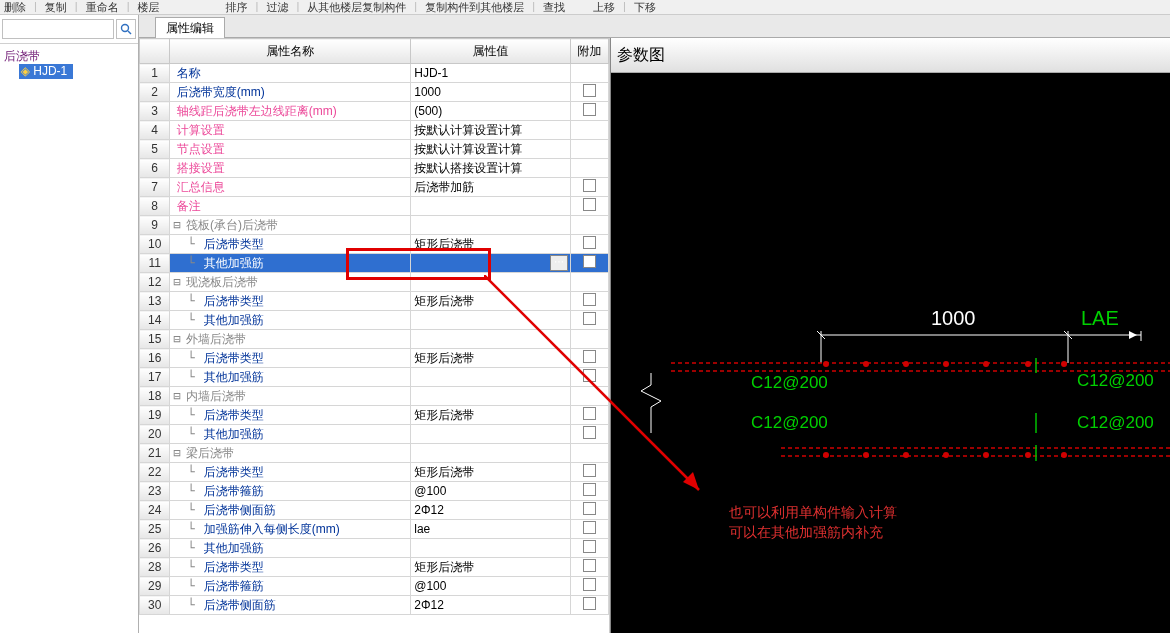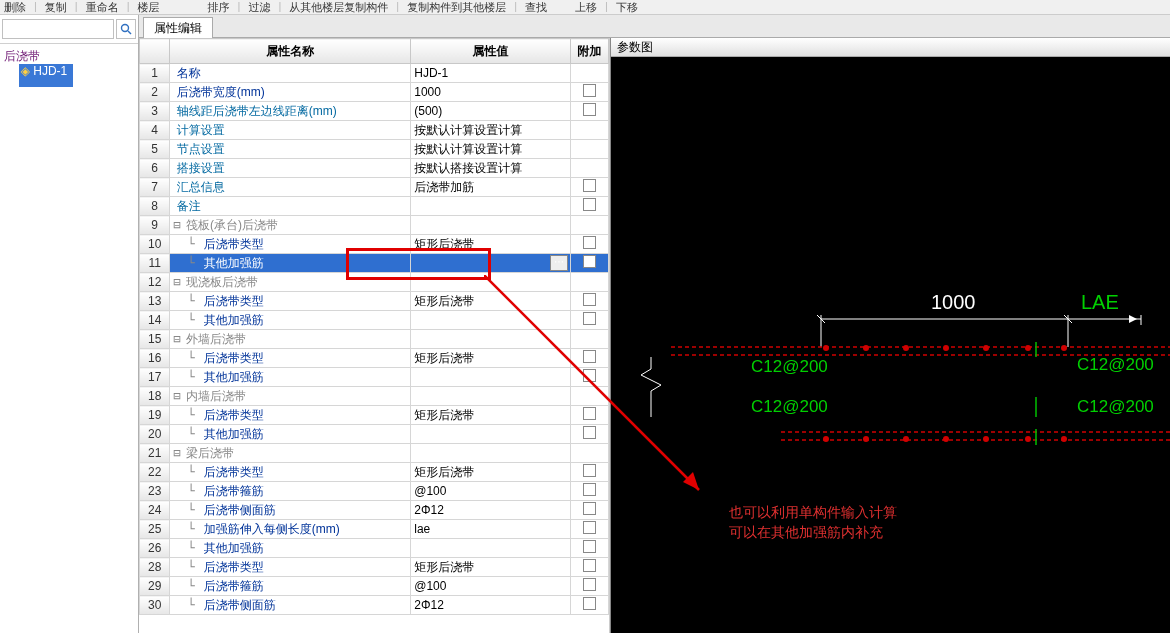--- a/index.html
+++ b/index.html
@@ -9,43 +9,43 @@
   .toolbar .sep{color:#bbb}
   .main{display:flex;height:619px}
   .left-panel{width:138px;border-right:1px solid #b0b0b0;background:#fff;display:flex;flex-direction:column}
   .search-row{height:28px;display:flex;align-items:center;border-bottom:1px solid #d0d0d0;padding:0 2px}
   .search-row input{flex:1;height:18px;border:1px solid #c0c0c0;font-size:12px;padding:0 2px;min-width:0}
   .search-btn{width:18px;height:18px;margin-left:2px;background:#fff;border:1px solid #c0c0c0;display:flex;align-items:center;justify-content:center;cursor:pointer}
   .tree{padding:4px 2px}
   .tree-root{line-height:16px}
   .tree-node{color:#701a75;padding:0 2px;display:flex;}
   .tree-item{color:#0033cc;display:inline-block;margin-left:10px;line-height:15px;background:transparent}
-  .tree-item.selected{background:#3a78d6;color:#fff;padding:0 6px 8px 2px}
+  .tree-item.selected{background:#3a78d6;color:#fff;padding:0 6px 0 2px}
   .right-area{flex:1;display:flex;flex-direction:column;background:#f5f5f5}
-  .tabs{display:flex;height:22px;align-items:flex-end;padding-left:4px;background:#e9e9e9;border-bottom:1px solid #aaa}
+  .tabs{display:flex;height:22px;align-items:flex-end;padding-left:16px;background:#e9e9e9;border-bottom:1px solid #aaa}
   .tab{border:1px solid #aaa;border-bottom:none;background:#fff;padding:2px 10px 1px;font-size:12px;position:relative;top:1px}
   .prop-container{display:flex;flex:1;background:#fff}
   .prop-grid{width:470px;border-right:1px solid #ccc;overflow:hidden}
   table.grid{border-collapse:collapse;width:100%;table-layout:fixed}
-  table.grid th{background:linear-gradient(#fff,#e6e6e6);border:1px solid #c8c8c8;font-weight:bold;font-size:12px;height:22px}
+  table.grid th{background:linear-gradient(#fff,#e6e6e6);border:1px solid #c8c8c8;font-weight:normal;font-size:12px;height:22px}
   th.vcol{background:linear-gradient(#fff3d9,#ffe3a3)}
   table.grid td{border:1px solid #d6d6d6;height:18px;padding:0 3px;font-size:12px;vertical-align:middle;white-space:nowrap;overflow:hidden}
   td.rownum{background:linear-gradient(#fff,#e6e6e6);text-align:center;color:#333;border-right:1px solid #bbb}
-  td.name{color:#0369a1}
+  td.name{color:#ec4899}
   td.name.blue{color:#003399}
   td.name .toggle,td.name .branch{color:#888;margin-right:2px;font-family:monospace}
   td.name .indent{display:inline-block;width:14px}
   td.chk{text-align:center}
   .cb{width:11px;height:11px;border:1px solid #888;display:inline-block;background:#fff}
   tr.group td.name{color:#888}
   tr.selected td{background:#2f6fd0;color:#fff}
   tr.selected td.name{color:#fff}
   tr.selected td.rownum{background:linear-gradient(#fff,#e6e6e6);color:#333}
   .preview-panel{flex:1;background:#fff;display:flex;flex-direction:column;border-left:1px solid #888}
-  .preview-title{height:18px;background:linear-gradient(#fff,#e0e0e0);border-bottom:1px solid #aaa;font-size:12px;padding:0 6px;line-height:18px}
+  .preview-title{height:18px;background:linear-gradient(#fff,#e0e0e0);border-bottom:1px solid #aaa;font-size:16px;padding:8px 6px;line-height:18px}
   .preview-canvas{flex:1;background:#000;position:relative;overflow:hidden}
   .red-box{position:absolute;left:346px;top:248px;width:139px;height:26px;border:3px solid #e00000;pointer-events:none}
   .red-arrow{position:absolute;left:484px;top:275px;width:230px;height:230px;pointer-events:none}
   .annotation{position:absolute;left:729px;top:502px;color:#e03030;font-size:14px;line-height:20px;white-space:nowrap}
   .more-btn{position:absolute;right:2px;top:1px;width:16px;height:14px;border:1px solid #888;background:#eee;text-align:center;font-size:10px;line-height:12px;cursor:pointer}
   td.value{position:relative}
   .dim-text{position:absolute;color:#fff;font-family:"Arial","SimSun";font-size:20px}
   .green{color:#00d000}
   svg{display:block}
 </style>
@@ -53,21 +53,21 @@
 <body>
 
 <div class="toolbar">
   <span>删除</span>
     <span class="sep">|</span>
   <span>复制</span>
     <span class="sep">|</span>
   <span>重命名</span>
     <span class="sep">|</span>
   <span>楼层</span>
-  <span style="margin-left:40px">排序</span>
+  <span style="margin-left:58px">排序</span>
     <span class="sep">|</span>
   <span>过滤</span>
     <span class="sep">|</span>
   <span>从其他楼层复制构件</span>
     <span class="sep">|</span>
   <span>复制构件到其他楼层</span>
     <span class="sep">|</span>
   <span>查找</span>
   <span style="margin-left:20px">上移</span>
     <span class="sep">|</span>

